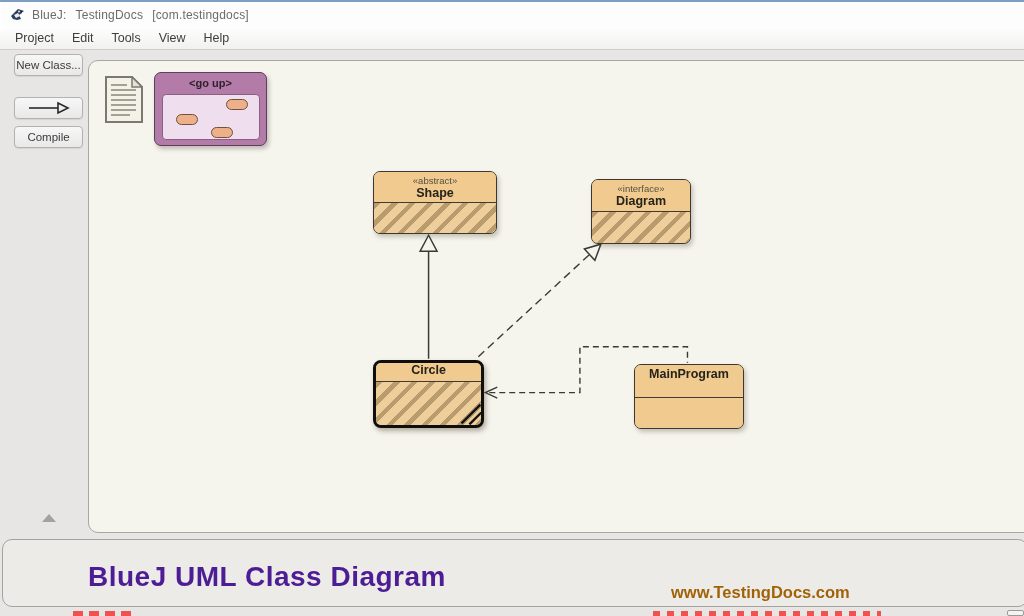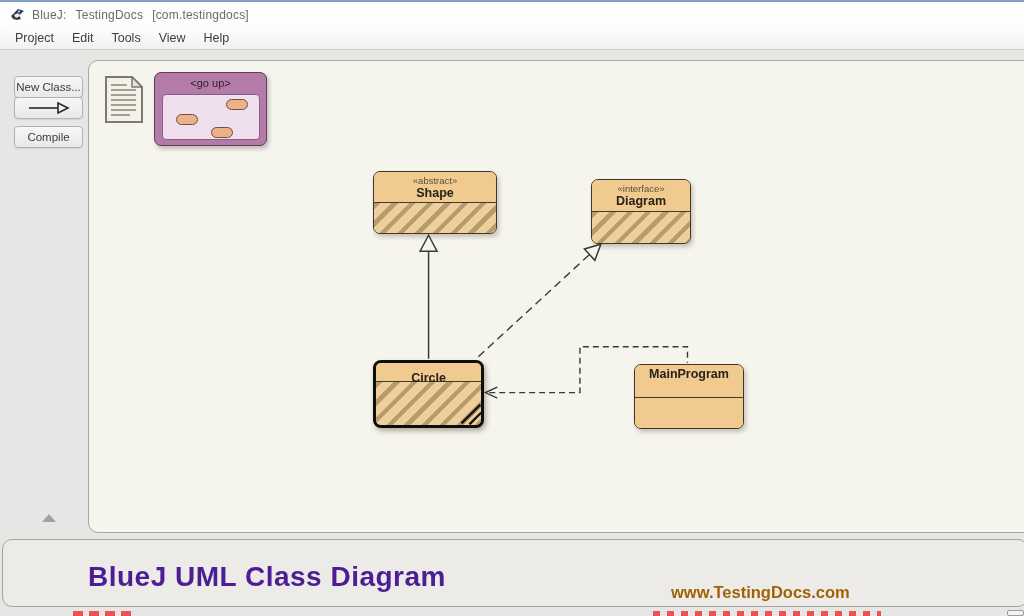--- a/index.html
+++ b/index.html
@@ -57,21 +57,21 @@
 
   
   .doc-icon { position:absolute; left:16px; top:15px; width:38px; height:47px; }
 
   
   .pkg {
     position:absolute; left:65px; top:11px; width:113px; height:74px;
     background:#b27ba8; border:1.5px solid #5d3f58; border-radius:7px;
     box-shadow:2px 3px 4px rgba(95,80,90,.35);
   }
-  .pkg-label { text-align:center; font-size:11px; font-weight:normal; color:#2e1f2c; margin-top:4px; }
+  .pkg-label { text-align:center; font-size:11px; font-weight:bold; color:#2e1f2c; margin-top:4px; }
   .pkg-inner {
     position:absolute; left:7px; top:21px; width:98px; height:46px;
     background:#efdfee; border:1px solid #8a5f82; border-radius:4px;
   }
   .pkg-blob {
     position:absolute; background:#edb088; border:1.5px solid #70503f; border-radius:6px;
     width:22px; height:11px;
   }
 
   
@@ -91,21 +91,21 @@
   }
   .plain { background:#f0ca8f; }
 
   #cls-shape      { left:284px; top:110px; width:124px; height:63px; }
   #cls-shape .cls-head { height:31px; }
   #cls-drawable   { left:502px; top:118px; width:100px; height:65px; }
   #cls-drawable .cls-head { height:32px; }
   #cls-circle     { left:284px; top:299px; width:111px; height:68px;
                     border:3px solid #0e0e0c; border-radius:8px;
                     box-shadow:2px 3px 5px rgba(90,80,60,.45); }
-  #cls-circle .cls-head { height:19px; padding-top:8px; }
+  #cls-circle .cls-head { height:19px; padding-top:0; }
   #cls-mainprogram{ left:545px; top:303px; width:110px; height:65px; }
   #cls-mainprogram .cls-head { height:33px; padding-top:2px; }
   .cls-body { height:calc(100% - 31px); }
   #cls-drawable .cls-body { height:calc(100% - 32px); }
   #cls-circle .cls-body, #cls-mainprogram .cls-body { height:calc(100% - 19px); }
 
   
   .bottom-panel {
     position:absolute; left:2px; top:539px; width:1026px; height:68px;
     background:#edebe7; border:1.5px solid #a5a3a0; border-radius:10px;
@@ -148,21 +148,21 @@
 </div>
 
 <div class="menubar">
   <div class="menu-item">Project</div>
   <div class="menu-item">Edit</div>
   <div class="menu-item">Tools</div>
   <div class="menu-item">View</div>
   <div class="menu-item">Help</div>
 </div>
 
-<div class="side-btn" style="top:76px;text-align:center;">New Class...</div>
+<div class="side-btn" style="top:54px;text-align:center;">New Class...</div>
 <div class="side-btn" style="top:97px;">
   <svg width="44" height="14" viewBox="0 0 44 14">
     <line x1="2" y1="7" x2="31" y2="7" stroke="#2a2a2a" stroke-width="1.6"></line>
     <path d="M31,2 L41,7 L31,12 Z" fill="none" stroke="#2a2a2a" stroke-width="1.6"></path>
   </svg>
 </div>
 <div class="side-btn" style="top:126px;">Compile</div>
 <div class="expand-tri"></div>
 
 <div class="canvas">

